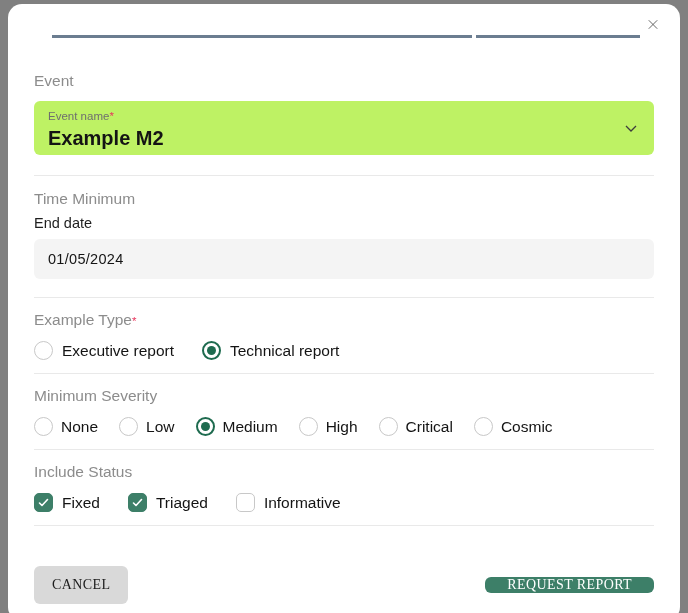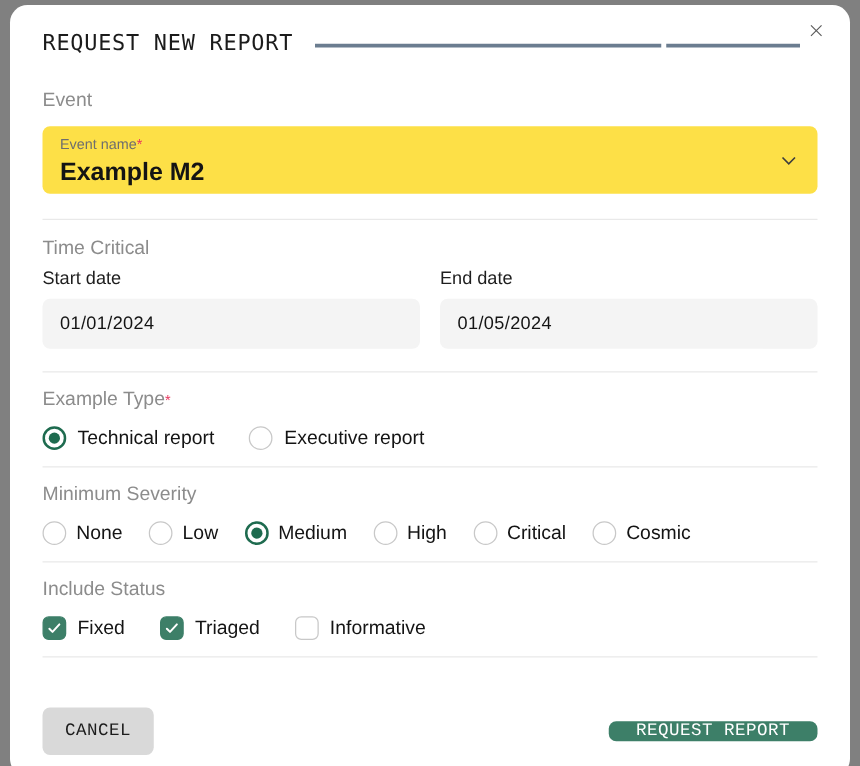--- a/index.html
+++ b/index.html
@@ -82,21 +82,21 @@
   }
   .divider {
     height: 1px;
     background: #e9e9e9;
     width: 100%;
   }
 
   
   .select-field {
     position: relative;
-    background: #fde047;
+    background: #bef264;
     border-radius: 6px;
     height: 54px;
     padding: 8px 14px 0 14px;
     margin-top: 11px;
   }
   .field-caption {
     font-size: 11.5px;
     color: #6e6e6e;
     line-height: 1.3;
   }
@@ -203,21 +203,21 @@
     display: flex;
     align-items: center;
     justify-content: space-between;
   }
   .btn {
     border: none;
     border-radius: 6px;
     font-size: 14px;
     letter-spacing: 0.4px;
     cursor: pointer;
-    font-family: Liberation Mono, monospace;
+    font-family: Liberation Serif, serif;
   }
   .btn-cancel {
     background: #d9d9d9;
     color: #1c1c1c;
     padding: 11px 18px;
   }
   .btn-primary {
     background: #3d7f68;
     color: #ffffff;
     padding: 0 22px;
@@ -225,21 +225,20 @@
 </style>
 </head>
 <body>
 
 <div id="backdrop"></div>
 
 <div id="dialog">
   <div class="inner">
 
     <div class="header">
-      <div class="title">REQUEST NEW REPORT</div>
       <div class="title-rule">
         <span class="rule-seg-a"></span>
         <span class="rule-seg-b"></span>
       </div>
     </div>
     <button class="close-btn">
       <svg width="13" height="13" viewBox="0 0 13 13">
         <line x1="1" y1="1" x2="12" y2="12" stroke="currentColor" stroke-width="1.2"></line>
         <line x1="12" y1="1" x2="1" y2="12" stroke="currentColor" stroke-width="1.2"></line>
       </svg>
@@ -253,46 +252,42 @@
         </div>
         <div class="field-value">Example M2</div>
         <svg class="chevron" viewBox="0 0 14 14">
           <polyline points="2,5 7,10 12,5" fill="none" stroke="currentColor" stroke-width="1.3"></polyline>
         </svg>
       </div>
       <div class="divider" style="margin-top:20px;"></div>
     </div>
 
     <div style="margin-top:14px;">
-      <div class="section-label">Time Critical</div>
+      <div class="section-label">Time Minimum</div>
       <div class="date-row">
-        <div class="date-col">
-          <div class="date-label">Start date</div>
-          <div class="date-input">01/01/2024</div>
-        </div>
         <div class="date-col">
           <div class="date-label">End date</div>
           <div class="date-input">01/05/2024</div>
         </div>
       </div>
       <div class="divider" style="margin-top:18px;"></div>
     </div>
 
     <div style="margin-top:13px;">
       <div class="section-label">
         <span>Example Type</span><span class="req-star">*</span>
       </div>
       <div class="opt-row">
         <div class="opt">
+          <span class="radio"></span>
+          <span class="opt-label">Executive report</span>
+        </div>
+        <div class="opt">
           <span class="radio checked"></span>
           <span class="opt-label">Technical report</span>
-        </div>
-        <div class="opt">
-          <span class="radio"></span>
-          <span class="opt-label">Executive report</span>
         </div>
       </div>
       <div class="divider"></div>
     </div>
 
     <div style="margin-top:13px;">
       <div class="section-label">Minimum Severity</div>
       <div class="opt-row sev-row">
         <div class="opt">
           <span class="radio"></span>

